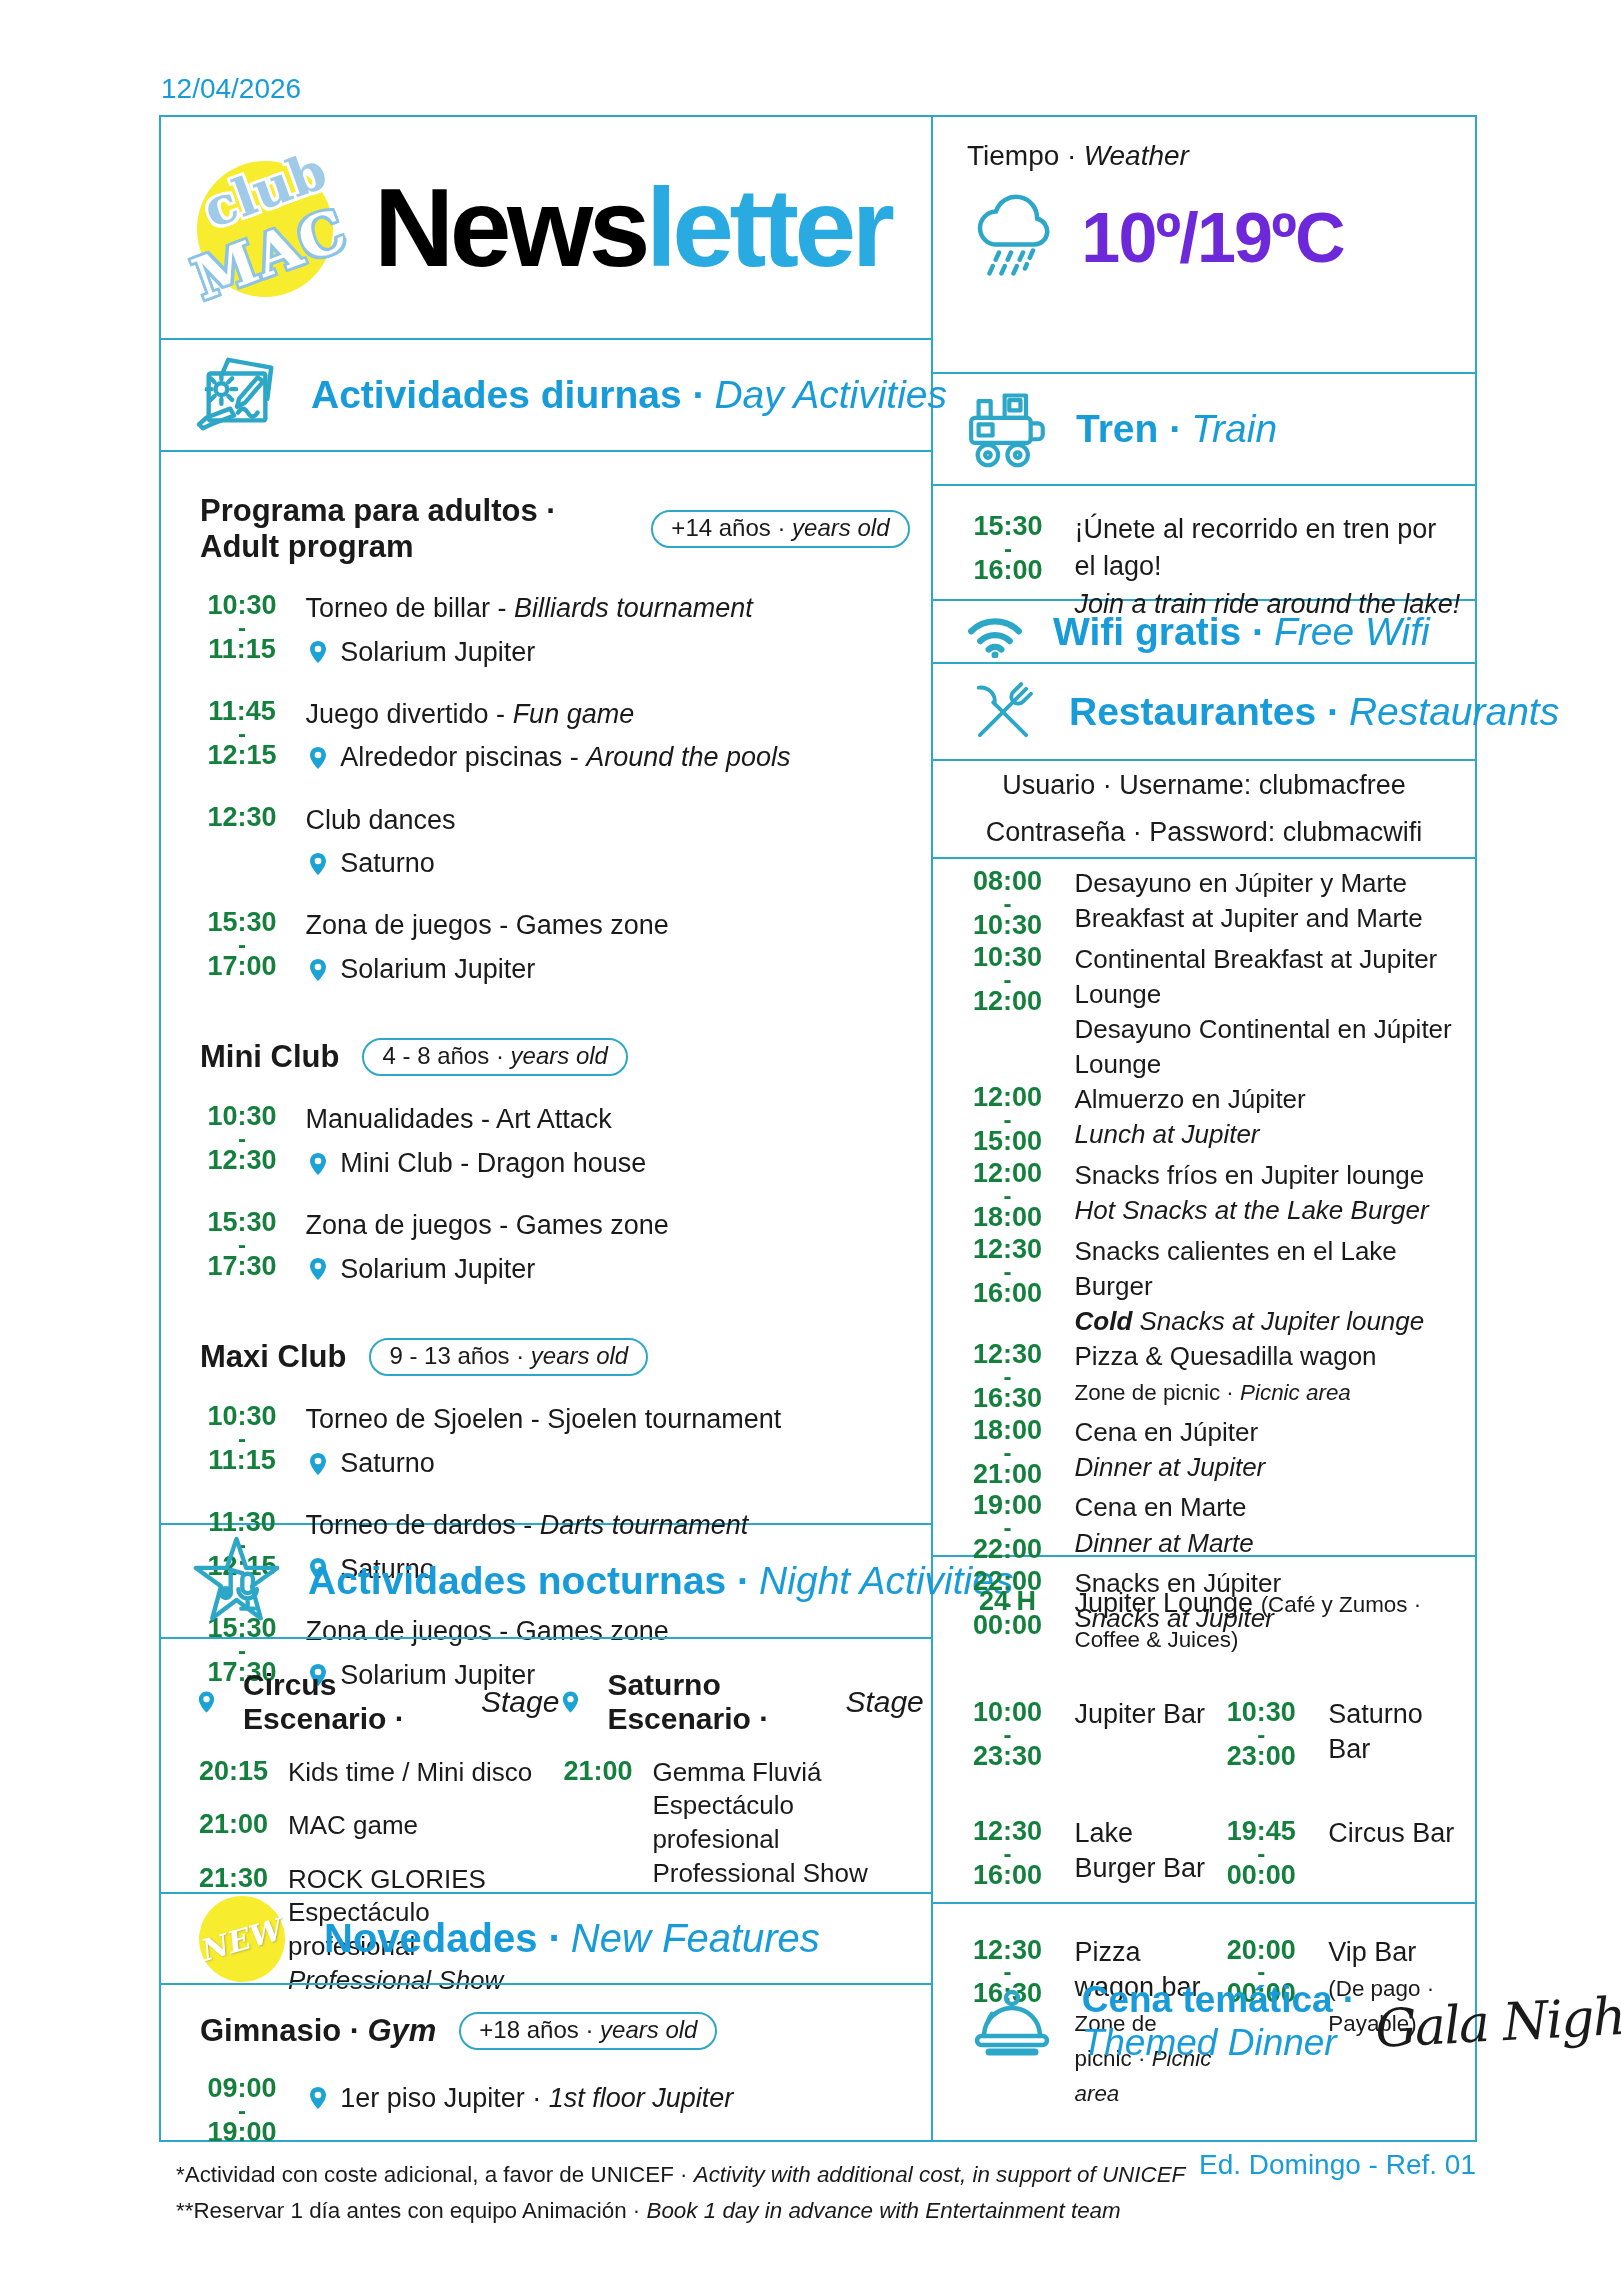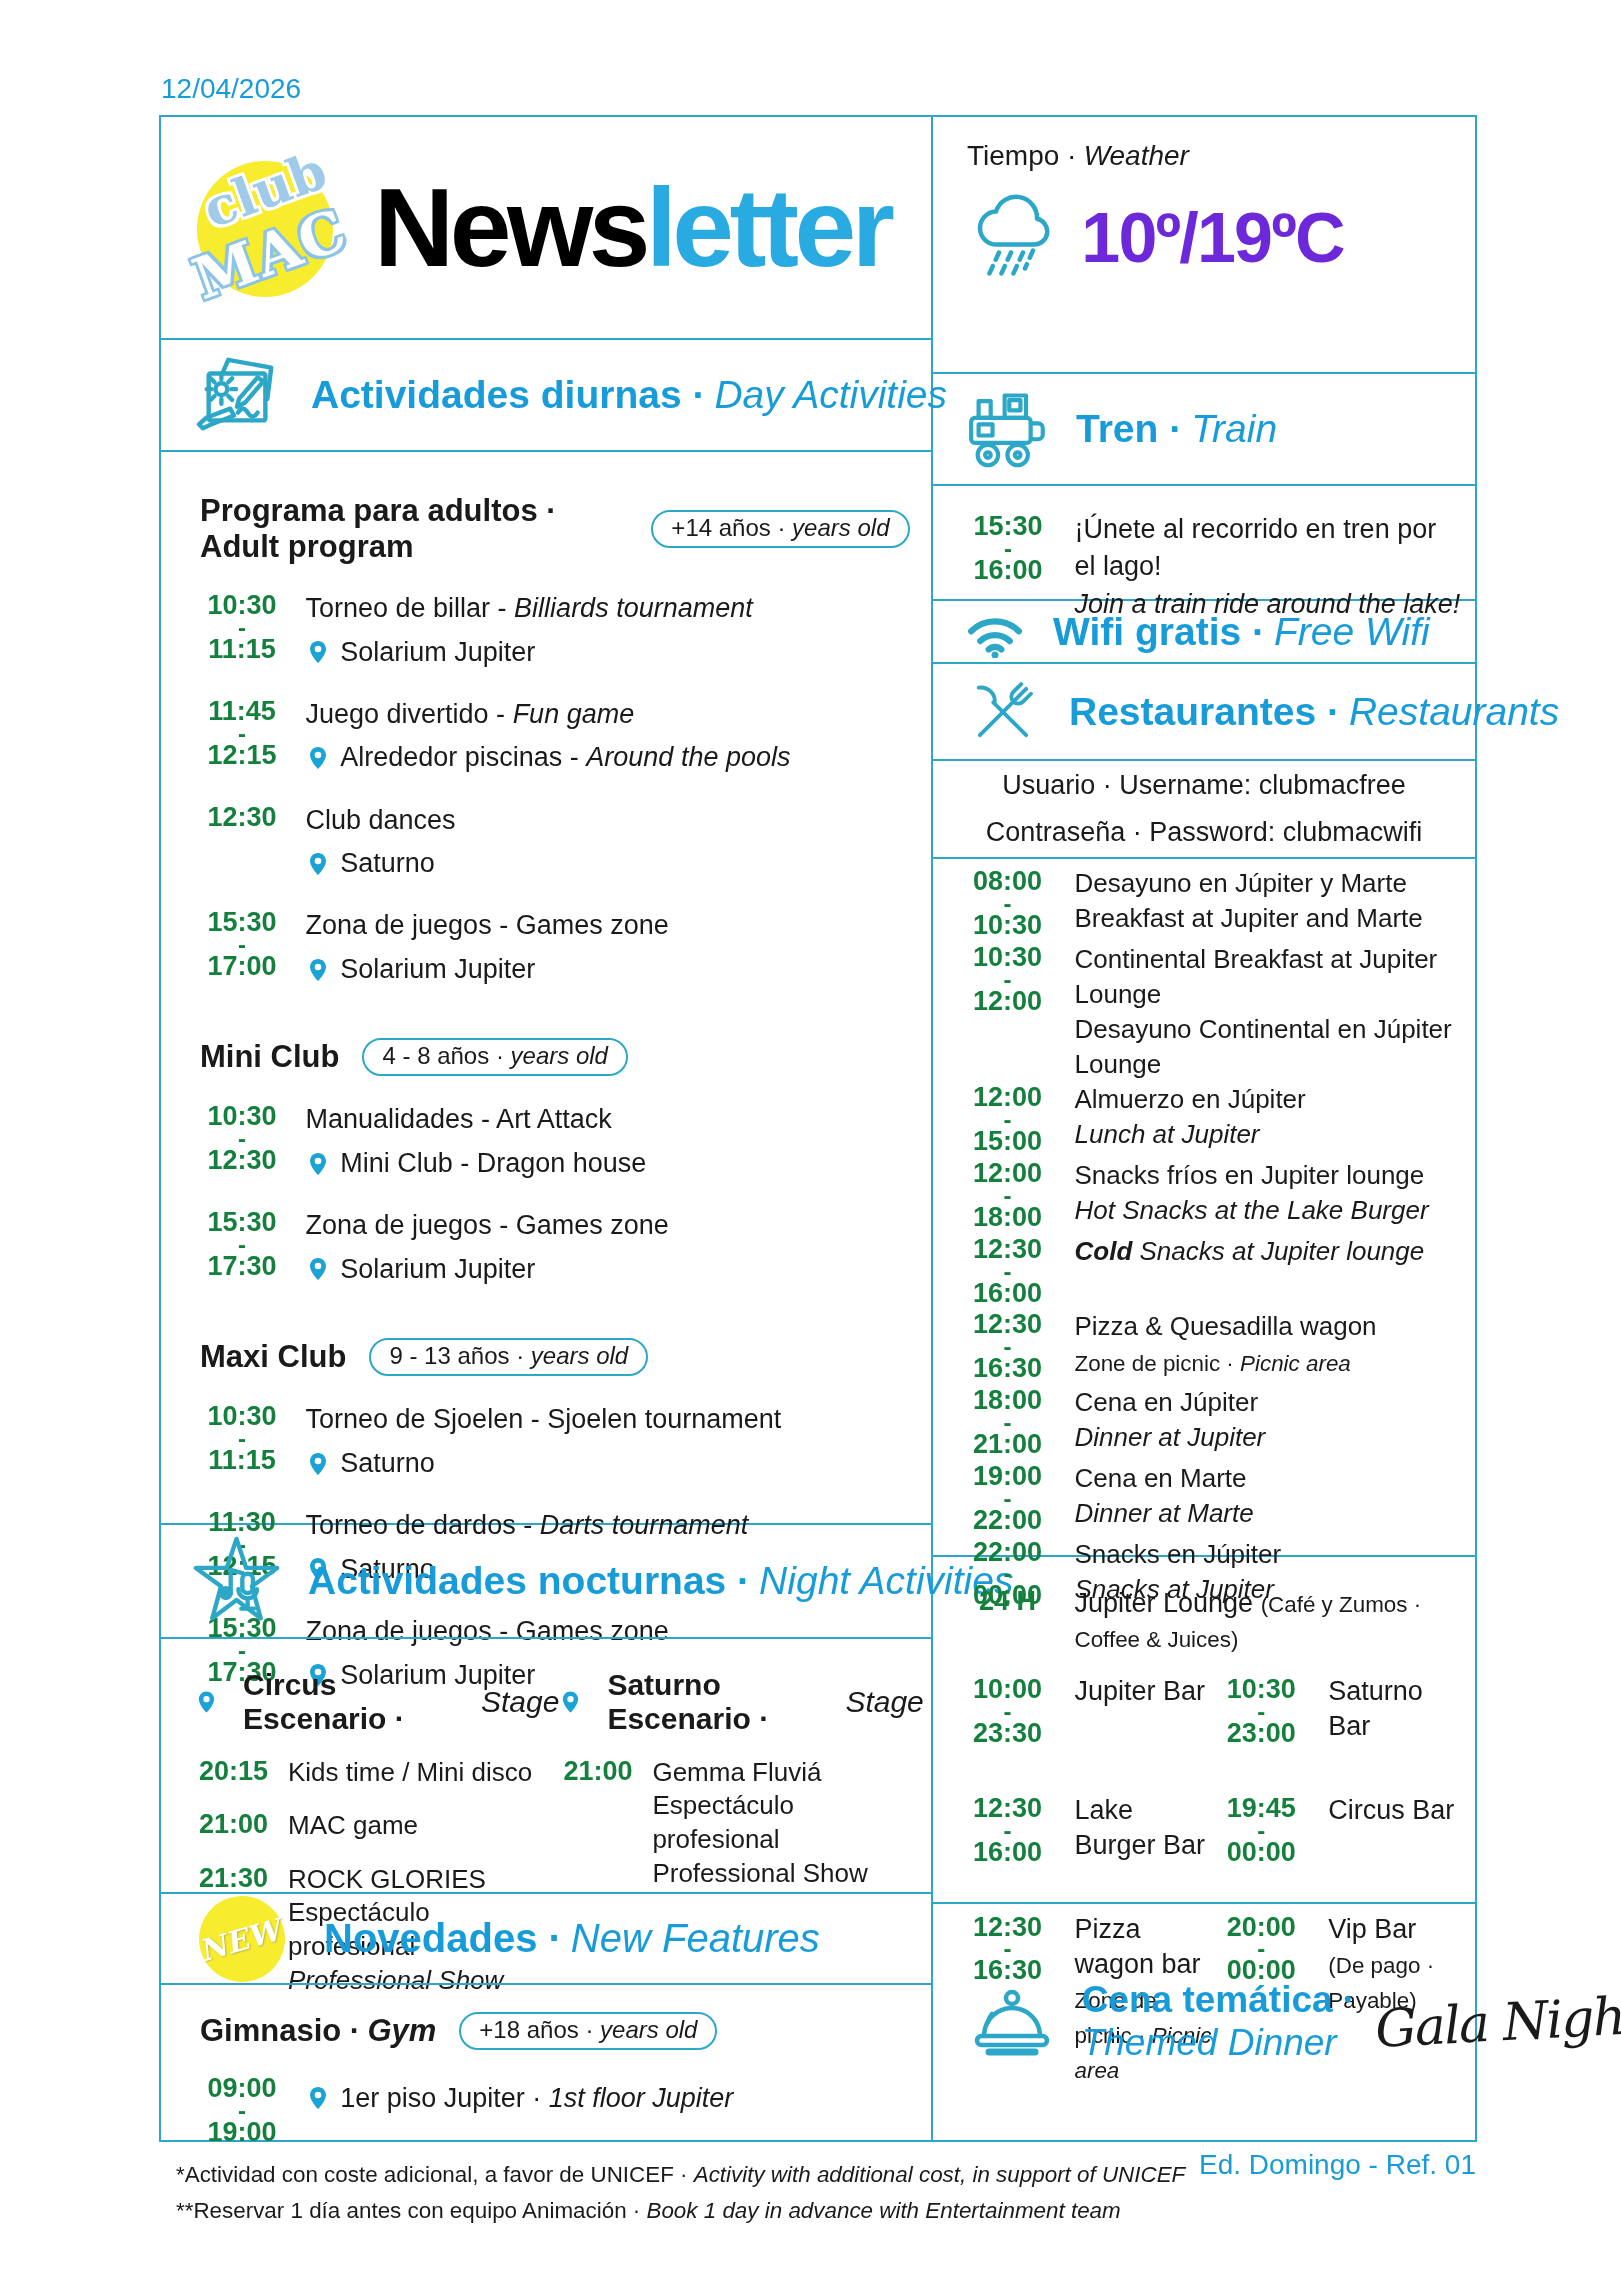--- a/index.html
+++ b/index.html
@@ -85,21 +85,21 @@
   
   .wificreds{display:flex;flex-direction:column;justify-content:center;align-items:center;gap:16px;font-size:27px;}
   
   .restlist{display:flex;flex-direction:column;justify-content:space-evenly;padding:7.2px 7.2px 7.2px 29px;}
   .restlist .time{width:91px;}
   .restlist .body{font-size:26px;line-height:1.35;}
   
   .barslist{padding:29px 5.4px 0 29px;}
   .barslist .time{width:91px;justify-content:center;}
   .barslist .body{font-size:27px;line-height:1.3;}
-  .bar-grid{display:flex;margin-top:18px;}
+  .bar-grid{display:flex;margin-top:41px;}
   .bar-col{flex:1;min-width:0;}
   .bar-col .row{margin-bottom:43px;}
   
   .cena{display:flex;align-items:center;padding:0 12.5px 0 29px;gap:19.7px;}
   .cena-txt{font-size:37px;font-weight:700;color:#189cd9;line-height:1.15;white-space:nowrap;}
   .cena-txt .en{display:block;font-weight:400;font-style:italic;}
   .script{font-family:"DejaVu Serif",serif;font-style:italic;font-size:52px;color:#1a1a1a;margin-left:auto;
     white-space:nowrap;transform:rotate(-3deg);letter-spacing:-1.8px;}
   
   .foot{position:absolute;left:176px;top:2157px;font-size:22.4px;line-height:1.6;color:#1a1a1a;}
@@ -548,20 +548,21 @@
               <div class="line"><span class="it ">Hot Snacks at the Lake Burger</span></div>
             </div>
           </div>
           <div class="row">
             <div class="time">
               <span>12:30</span>
               <span class="dash">-</span>
               <span>16:00</span>
             </div>
             <div class="body">
+              <div class="line"><span>Snacks calientes en el Lake Burger</span></div>
               <div class="line"><span class="it bd ">Cold</span><span class="it "> Snacks at Jupiter lounge</span></div>
             </div>
           </div>
           <div class="row">
             <div class="time">
               <span>12:30</span>
               <span class="dash">-</span>
               <span>16:30</span>
             </div>
             <div class="body">

